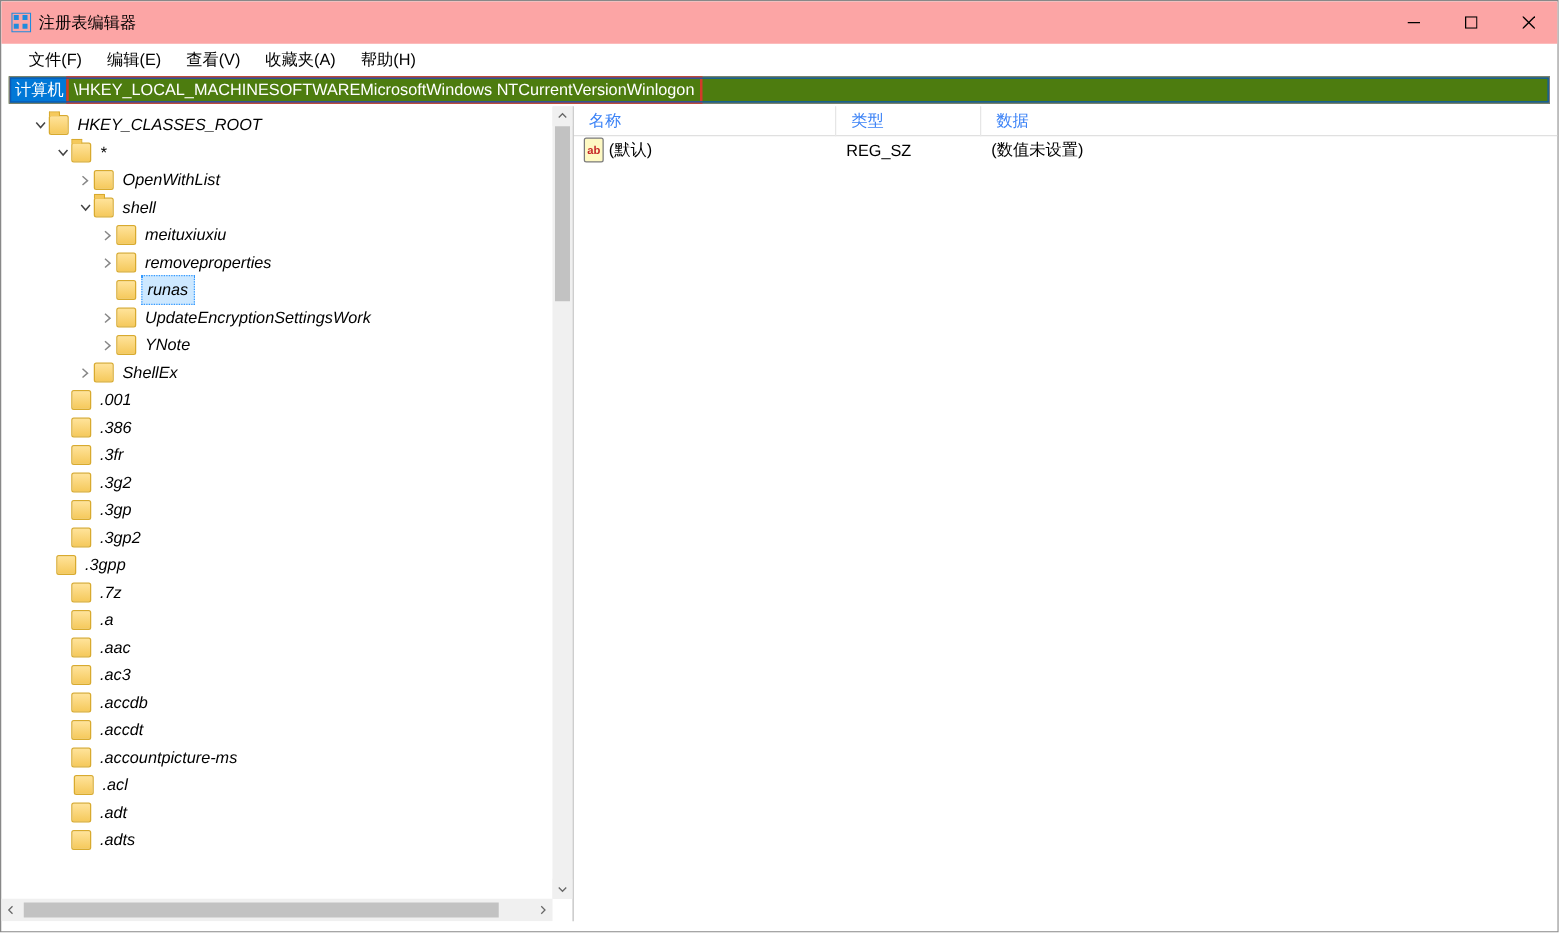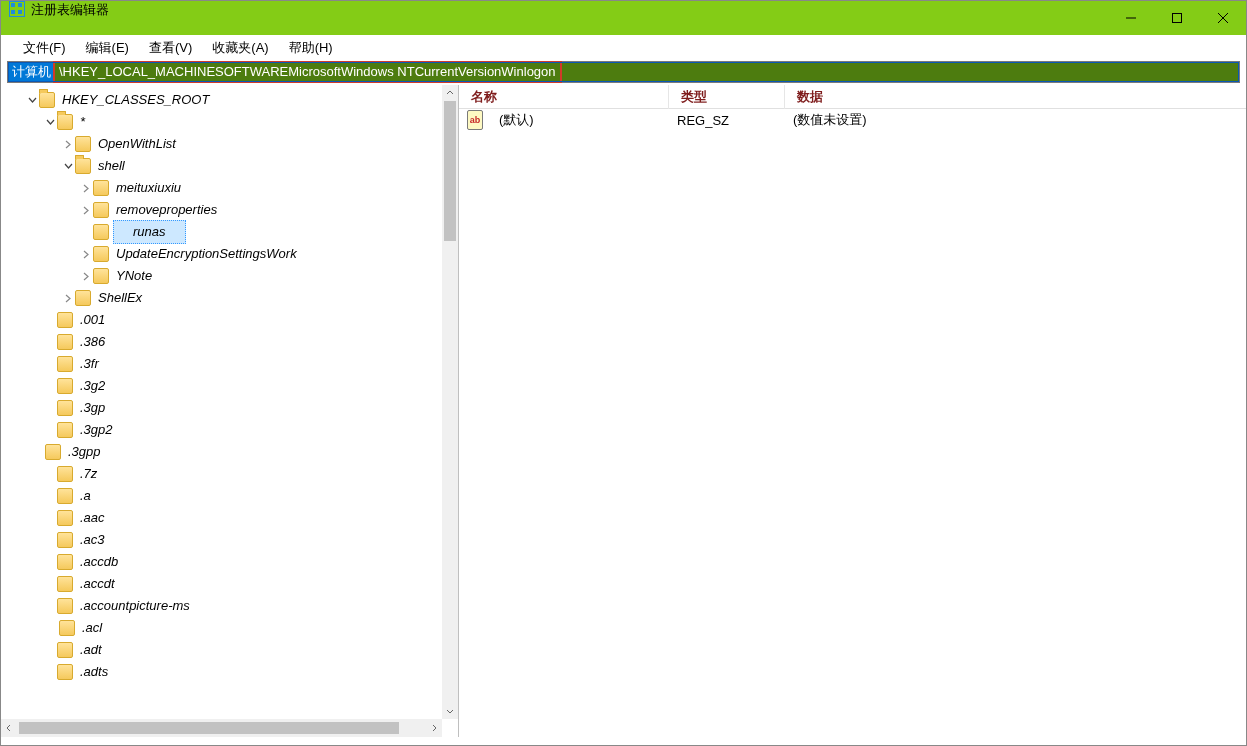--- a/index.html
+++ b/index.html
@@ -1,20 +1,20 @@
 <!DOCTYPE html>
 <html><head>
 <meta charset="utf-8">
 <style>
   * { box-sizing: border-box; }
   html, body { margin:0; padding:0; font-family: "Segoe UI","Microsoft YaHei",Tahoma,sans-serif; font-size:13px; color:#000; background:#fff; }
   .window { width:1247px; height:746px; border:1px solid #888; background:#fff; position:relative; overflow:hidden; }
 
   
-  .titlebar { height:34px; display:flex; align-items:flex-start; padding-left:8px; background:#84cc16; }
+  .titlebar { height:34px; display:flex; align-items:center; padding-left:8px; background:#fca5a5; }
   .appicon { width:16px; height:16px; margin-right:6px; display:inline-block; }
   .appicon svg { display:block; }
   .title { flex:1; font-size:13px; color:#000; }
   .winbtns { display:flex; height:100%; }
   .winbtn { width:46px; display:flex; align-items:center; justify-content:center; height:100%; }
   .winbtn svg { display:block; }
 
   
   .menubar { height:26px; display:flex; align-items:center; padding:0 8px 0 14px; font-size:13px; }
   .menuitem { padding:2px 8px; margin-right:4px; }
@@ -38,36 +38,36 @@
   .hscroll .thumb { height:12px; background:#c2c2c2; margin-left:2px; width:380px; }
 
   .tree { padding:4px 0; }
   .node { display:flex; align-items:center; height:22px; line-height:22px; white-space:nowrap; }
   .expander { width:14px; display:flex; justify-content:center; align-items:center; color:#555; }
   .expander svg { display:block; }
   .expander.empty { visibility:hidden; }
   .foldericon { width:16px; height:16px; margin-right:4px; display:inline-block; background:linear-gradient(180deg,#ffe39a 0%,#f5c95c 100%); border:1px solid #d8aa2e; border-radius:2px; position:relative; }
   .foldericon.open::before { content:""; position:absolute; left:-1px; top:-4px; width:7px; height:3px; background:#f5c95c; border:1px solid #d8aa2e; border-bottom:none; border-radius:1px 1px 0 0; }
   .nodelabel { padding:0 3px; }
-  .nodelabel.sel { background:#cde8ff; border:1px dotted #3399ff; padding:0 19px; }
+  .nodelabel.sel { background:#cde8ff; border:1px dotted #3399ff; padding:0 4px; }
 
   
   .listpane { flex:1; display:flex; flex-direction:column; }
   .listheader { display:flex; height:24px; border-bottom:1px solid #e0e0e0; align-items:center; }
-  .col { padding:0 12px; height:24px; display:flex; align-items:center; border-right:1px solid #e6e6e6; font-size:13px; color:#7f1d1d;font-weight:bold; }
+  .col { padding:0 12px; height:24px; display:flex; align-items:center; border-right:1px solid #e6e6e6; font-size:13px; color:#3b82f6; }
   .col.name { width:210px; }
   .col.type { width:116px; }
   .col.data { flex:1; border-right:none; }
   .listrows { flex:1; overflow:auto; }
   .row { display:flex; height:22px; align-items:center; }
   .cell { padding:0 12px 0 8px; display:flex; align-items:center; }
   .cell.name { width:210px; }
   .cell.type { width:116px; }
   .cell.data { flex:1;text-align:center; }
-  .valicon { width:16px; height:20px; margin-right:16px; border:1px solid #7a7a7a; background:#fef9c3; border-radius:2px; display:flex; align-items:center; justify-content:center; font-size:9px; font-weight:bold; color:#c62828; line-height:1; }
+  .valicon { width:16px; height:20px; margin-right:4px; border:1px solid #7a7a7a; background:#fef9c3; border-radius:2px; display:flex; align-items:center; justify-content:center; font-size:9px; font-weight:bold; color:#c62828; line-height:1; }
 </style>
 </head>
 <body>
 
 <div class="window">
 
   <div class="titlebar">
     <span class="appicon">
       <svg width="16" height="16" viewBox="0 0 16 16">
         <rect x="0.5" y="0.5" width="15" height="15" fill="none" stroke="#1f8bdd"></rect>

